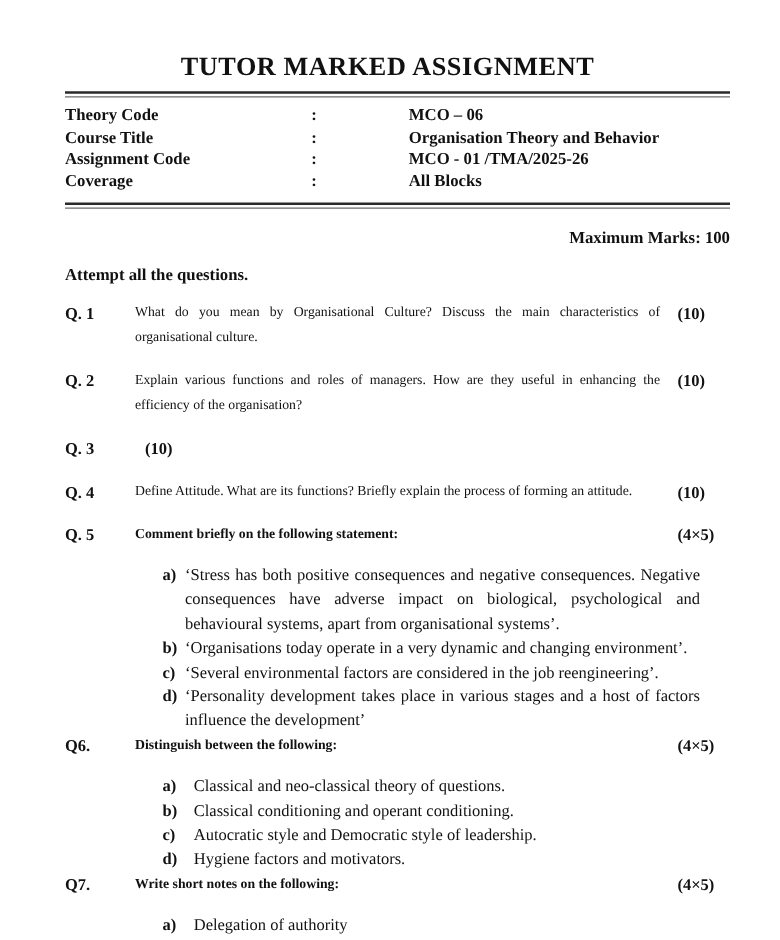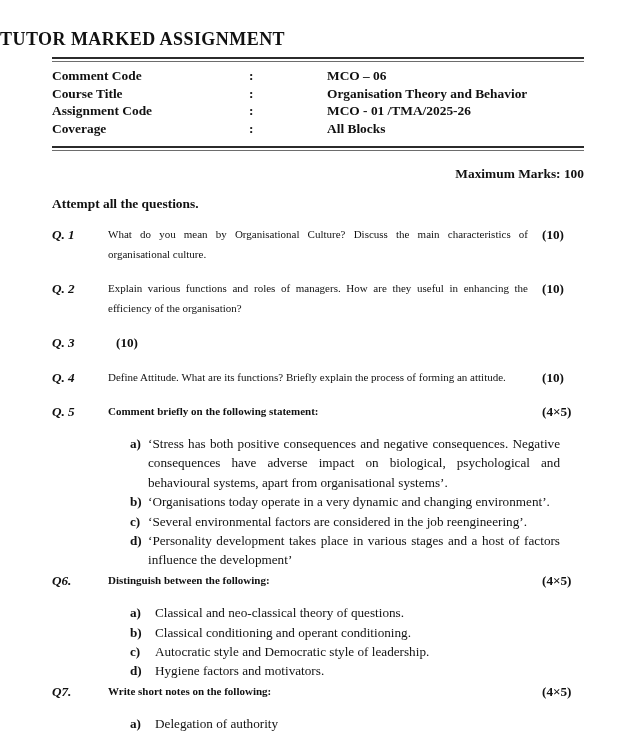--- a/index.html
+++ b/index.html
@@ -18,26 +18,26 @@
   .page {
     position: relative;
     width: 624px;
     height: 752px;
     box-sizing: border-box;
     padding: 0;
   }
 
   
   .doc-title {
-    text-align: left;
-    font-weight: bold;
-    font-size: 18px;
+    text-align: center;
+    font-weight: bold;
+    font-size: 21px;
     letter-spacing: 0.45px;
     margin: 0;
-    padding-top: 29px;
+    padding-top: 41px;
     padding-right: 4px;
   }
 
   
   .rule-wrap {
     margin: 0 40px 0 52px;
   }
   .rule-top {
     margin-top: 7px;
     border-top: 2.4px solid #2b2b2b;
@@ -97,21 +97,20 @@
     margin-left: 52px;
     margin-right: 40px;
     margin-bottom: 15px;
   }
   .q-num {
     width: 56px;
     flex: 0 0 56px;
     font-weight: bold;
     font-size: 13.2px;
     line-height: 19.5px;
-    font-style: italic;
   }
   .q-body {
     flex: 1 1 auto;
     font-size: 11px;
     line-height: 19.5px;
     text-align: justify;
     padding-right: 6px;
   }
   .q-body.bold {
     font-weight: bold;
@@ -171,21 +170,21 @@
 
   <div class="doc-title">TUTOR MARKED ASSIGNMENT</div>
 
   <div class="rule-wrap">
     <div class="rule-top"></div>
   </div>
 
   <table class="meta">
     <tbody>
       <tr>
-        <td class="m-label">Comment Code</td>
+        <td class="m-label">Theory Code</td>
         <td class="m-colon">:</td>
         <td class="m-value">MCO – 06</td>
       </tr>
       <tr>
         <td class="m-label">Course Title</td>
         <td class="m-colon">:</td>
         <td class="m-value">Organisation Theory and Behavior</td>
       </tr>
       <tr>
         <td class="m-label">Assignment Code</td>

